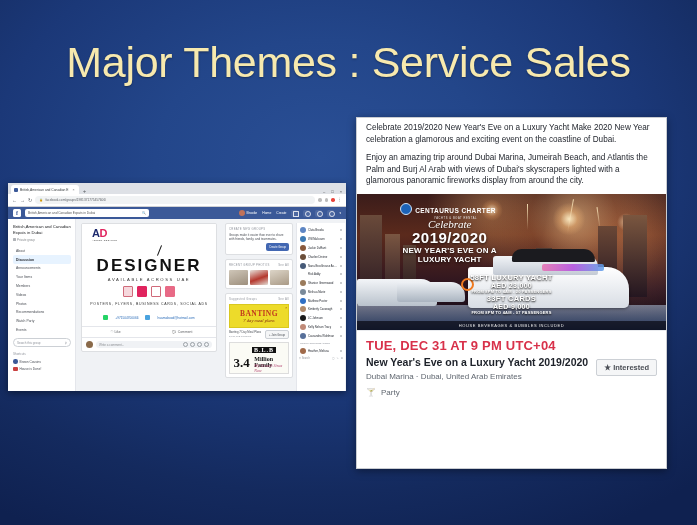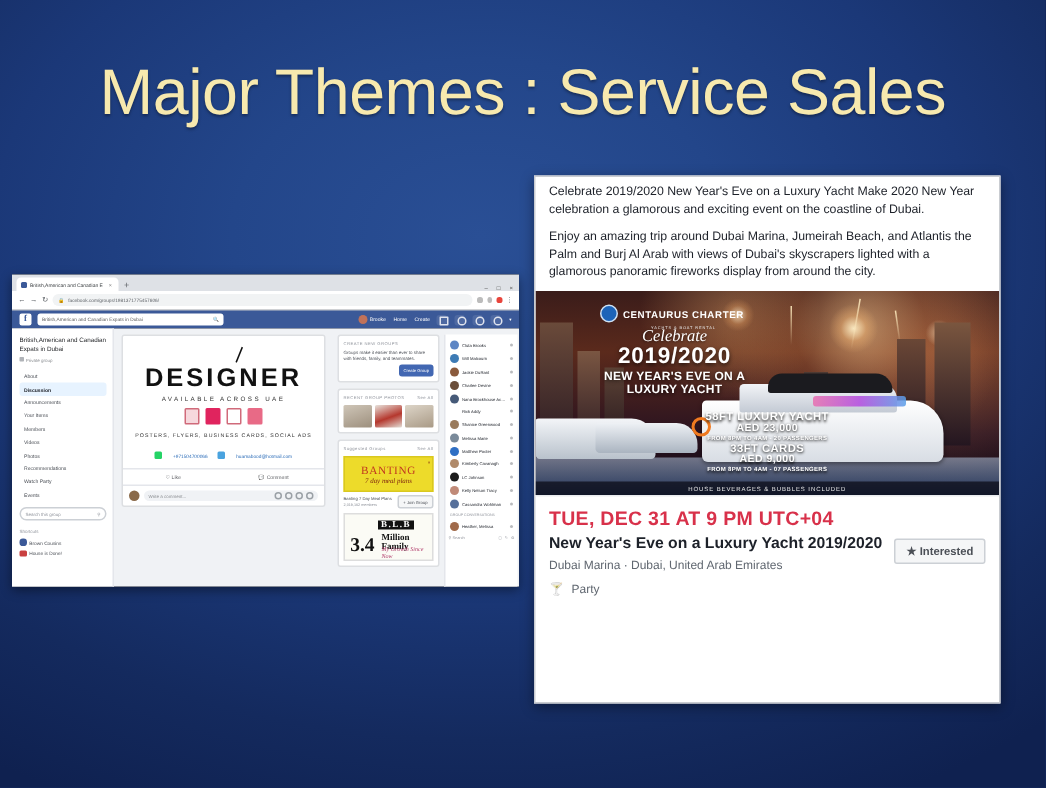--- a/index.html
+++ b/index.html
@@ -175,21 +175,21 @@
   }
   .photo-row{display:flex;gap:2px;margin-top:3px;}
   .photo-th{width:20px;height:15px;border-radius:1px;}
   .p1{background:linear-gradient(160deg,#cfc6b8,#9d8f7d);}
   .p2{background:linear-gradient(160deg,#e7e3dc,#b5382e 55%,#e2ded6);}
   .p3{background:linear-gradient(160deg,#ddd5c8,#a99a86);}
   .banting{
     margin-top:3px;background:#eddb2a;text-align:center;padding:4px 2px;position:relative;
     border:0.5px solid #d9c81f;
   }
-  .banting-t{font-size:7.5px;font-weight:normal;color:#c23a1f;letter-spacing:0.4px;font-family:"Liberation Serif",serif;}
+  .banting-t{font-size:7.5px;font-weight:bold;color:#c23a1f;letter-spacing:0.4px;font-family:"Liberation Serif",serif;}
   .banting-s{font-size:4.6px;color:#7a1d0f;font-style:italic;font-family:"Liberation Serif",serif;}
   .banting-x{position:absolute;right:1px;top:0.5px;font-size:3px;color:#7a1d0f;}
   .grow{display:flex;justify-content:space-between;align-items:center;margin-top:2px;}
   .grow-l{font-size:2.8px;color:#4b4f56;line-height:3.6px;}
   .grow-l i{color:#90949c;font-style:normal;font-size:2.5px;}
   .btn-join{
     border:0.6px solid #ccd0d5;border-radius:2px;background:#f5f6f7;
     font-size:2.8px;color:#4b4f56;padding:1.5px 3px;white-space:nowrap;
   }
   .blb{
@@ -412,20 +412,24 @@
         </div>
         <div class="fb-shortitem">
           <span class="fb-shortdot r"></span>
           <span>House is Done!</span>
         </div>
       </div>
 
       <div class="fb-center">
         <div class="post-card">
           <div class="ad-img">
+            <div class="ad-brand">
+              <div class="ad-brand-a">A<span class="ad-brand-d">D</span></div>
+              <div class="ad-brand-sub">ABOOD DESIGNS</div>
+            </div>
             <div class="ad-slash"></div>
             <div class="ad-designer">DESIGNER</div>
             <div class="ad-avail">AVAILABLE ACROSS UAE</div>
             <div class="ad-icons">
               <span class="ad-ic"></span>
               <span class="ad-ic c2"></span>
               <span class="ad-ic c3"></span>
               <span class="ad-ic c4"></span>
             </div>
             <div class="ad-services">POSTERS, FLYERS, BUSINESS CARDS, SOCIAL ADS</div>

